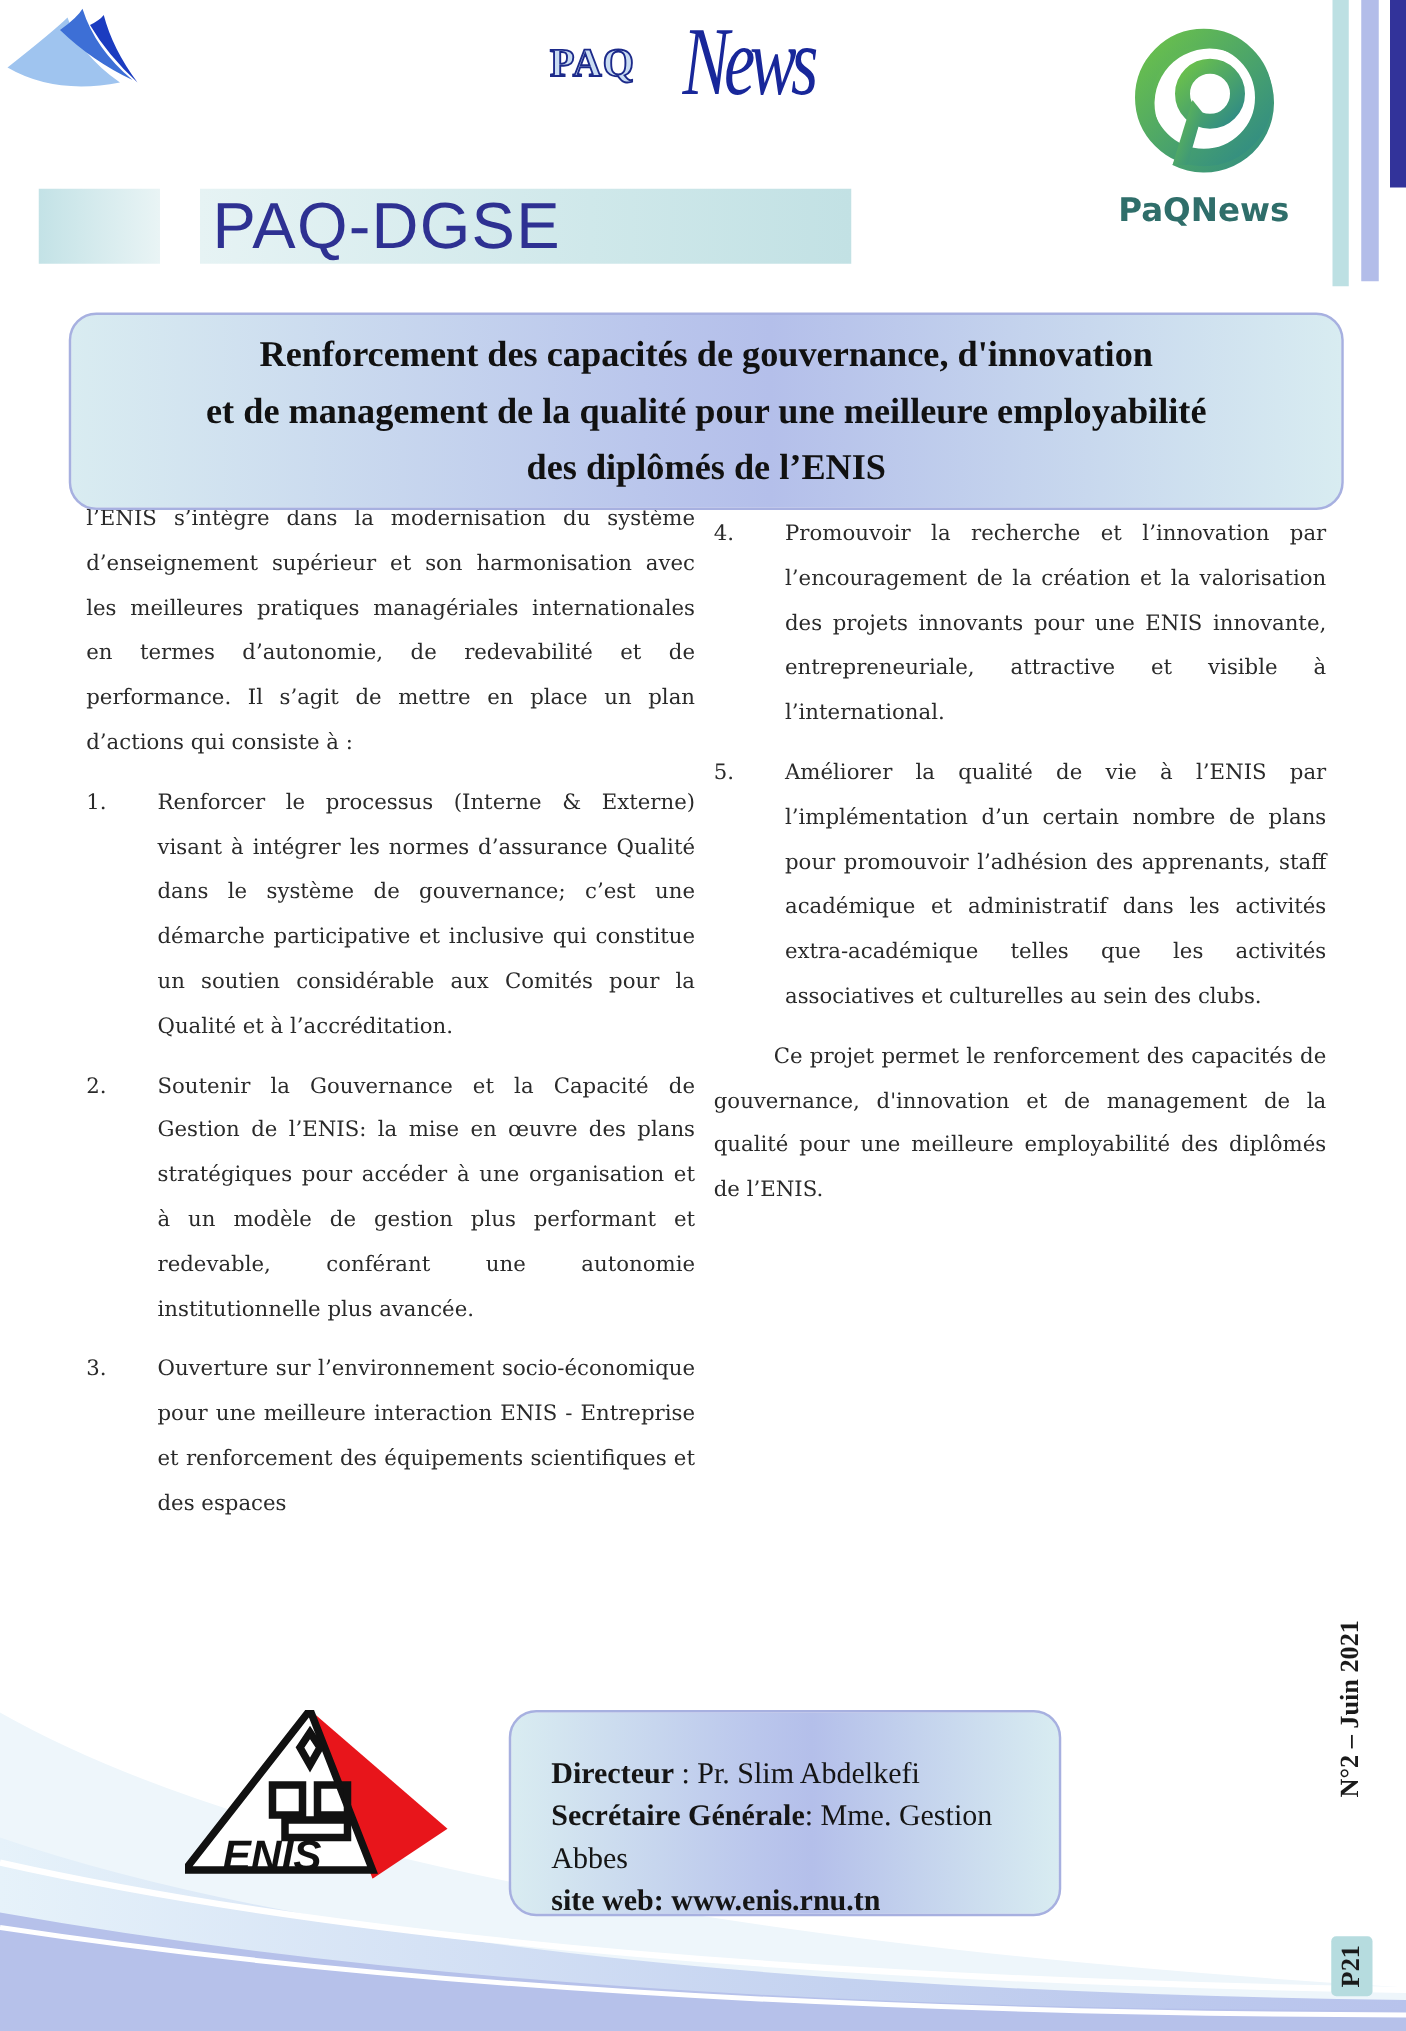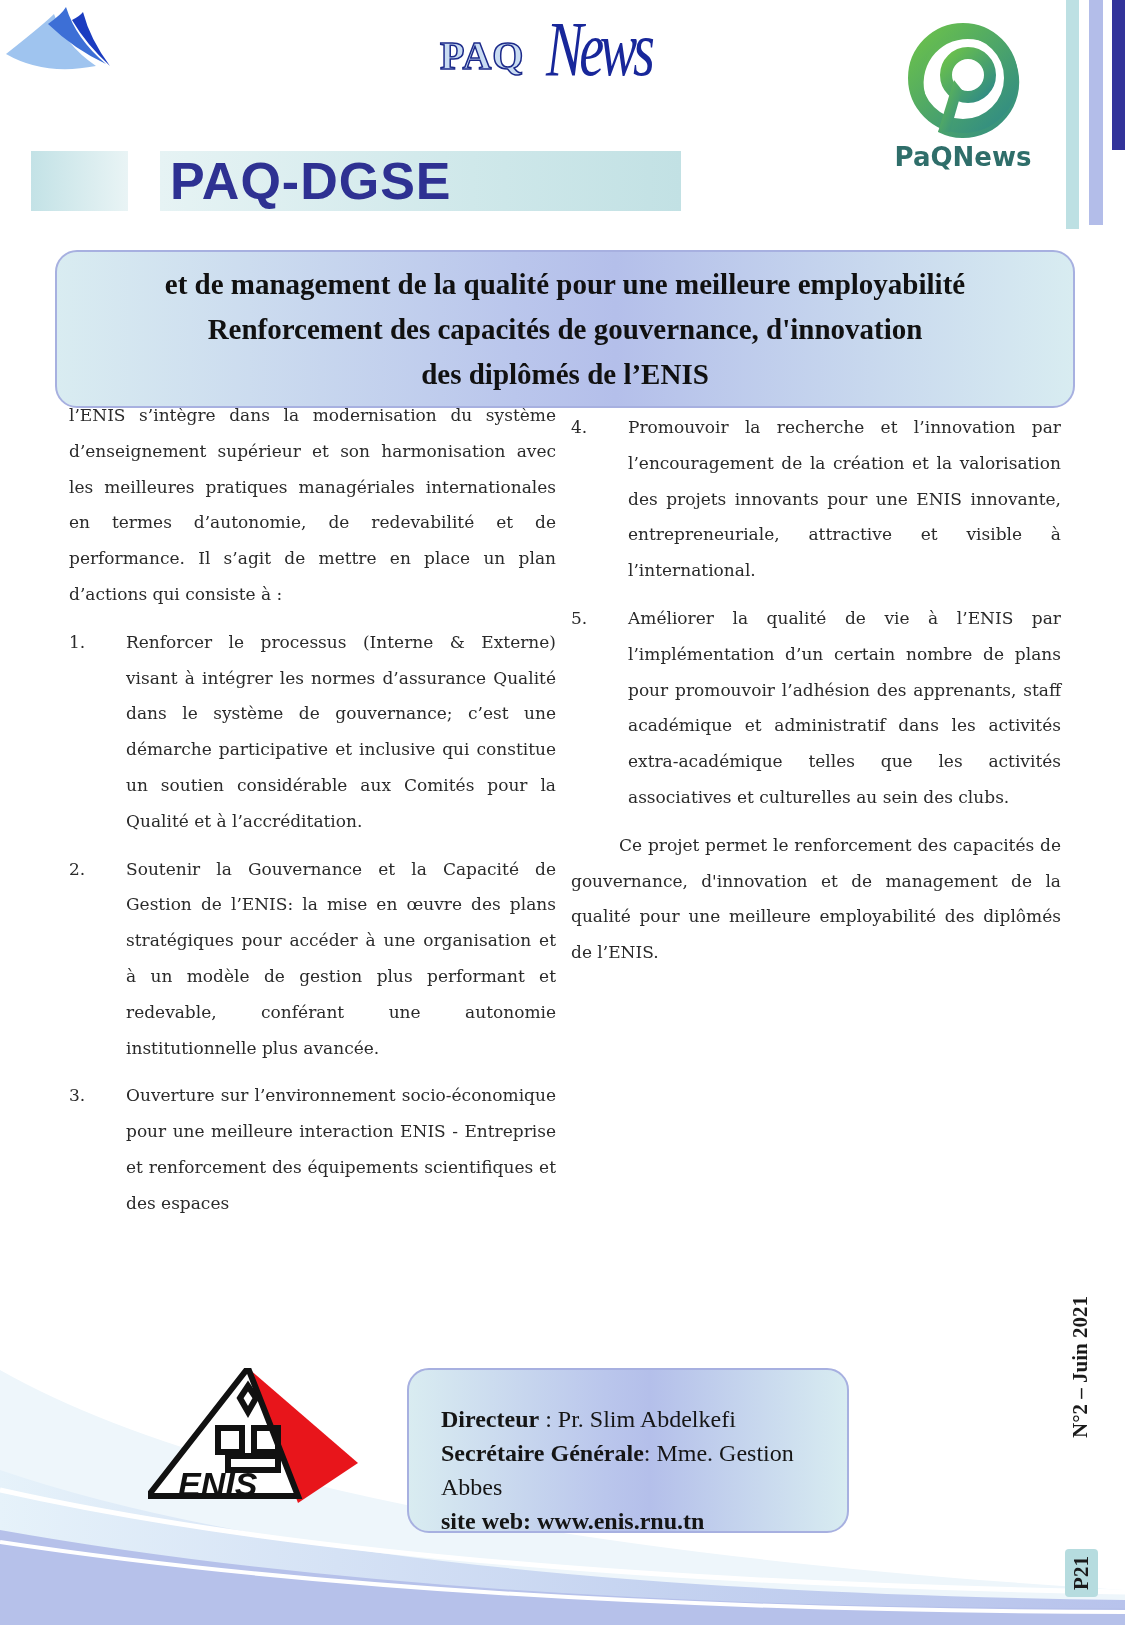--- a/index.html
+++ b/index.html
@@ -11,43 +11,43 @@
   }
   .abs { position: absolute; }
 
   
   #corner-logo { left: 4px; top: 4px; width: 140px; height: 70px; }
 
   
   #paq-title { left: 440px; top: 10px; width: 220px; height: 105px; }
   #paq-title .paq {
     position: absolute; left: 0; top: 22px;
-    font-family: "Liberation Serif", serif; font-weight: bold; font-size: 40px;
+    font-family: "Liberation Serif", serif; font-weight: bold; font-size: 32px;
     color: #c9dcf2; -webkit-text-stroke: 1.5px #1c2a8a; letter-spacing: 1px;
   }
   #paq-title .news {
     position: absolute; left: 106px; top: -6px;
     font-family: "Liberation Serif", serif; font-style: italic; font-size: 78px;
     color: #18279a; letter-spacing: -6px; transform: scaleX(0.72); transform-origin: left;
   }
 
   
   #dgse-band-left { left: 31px; top: 151px; width: 97px; height: 60px;
     background: linear-gradient(90deg, #c3e2e6, #e9f4f5); }
   #dgse-band { left: 160px; top: 151px; width: 521px; height: 60px;
     background: linear-gradient(90deg, #e6f3f4 0%, #cfe8ea 60%, #c2e1e4 100%); }
   #dgse-text { left: 170px; top: 151px; height: 60px; line-height: 60px;
-    font-family: "Liberation Sans", sans-serif; font-weight: bold; font-size: 52px;
+    font-family: "Liberation Sans", sans-serif; font-weight: normal; font-size: 52px;
     color: #2e3192; letter-spacing: 1px; }
 
   
   #p-logo { left: 893px; top: 20px; width: 140px; height: 175px; text-align: center; }
   #p-logo svg { display: block; margin: 0 auto; }
   #p-logo-label { font-family: "DejaVu Sans", sans-serif; font-weight: bold; font-size: 26px;
-    color: #2f6e6a; margin-top: 2px; }
+    color: #2f6e6a; margin-top: 14px; }
 
   
   .vbar { top: 0; }
   #vbar1 { left: 1066px; width: 13px; height: 229px; background: #bde0e3; }
   #vbar2 { left: 1089px; width: 14px; height: 225px; background: #b3bde9; }
   #vbar3 { left: 1112px; width: 13px; height: 150px; background: #32339a; }
 
   
   #title-box { left: 55px; top: 250px; width: 1020px; height: 158px;
     border: 2px solid #a7b0e0; border-radius: 22px; box-sizing: border-box;
@@ -127,22 +127,22 @@
     <path d="M56 60 L40 112 L52 112 L64 70 Z" fill="url(#pg)"></path>
   </svg>
   <div id="p-logo-label">PaQNews</div>
 </div>
 
 <div id="vbar1" class="abs vbar"></div>
 <div id="vbar2" class="abs vbar"></div>
 <div id="vbar3" class="abs vbar"></div>
 
 <div id="title-box" class="abs">
+  <div class="tline">Renforcement des capacités de gouvernance, d'innovation</div>
   <div class="tline">et de management de la qualité pour une meilleure employabilité</div>
-  <div class="tline">Renforcement des capacités de gouvernance, d'innovation</div>
   <div class="tline">des diplômés de l’ENIS</div>
 </div>
 
 <div id="col-left" class="abs col">
   <p class="para">l’ENIS s’intègre dans la modernisation du système d’enseignement supérieur et son harmonisation avec les meilleures pratiques managériales internationales en termes d’autonomie, de redevabilité et de performance. Il s’agit de mettre en place un plan d’actions qui consiste à :</p>
   <div class="list-item">
     <span class="list-num">1.</span>
     <span class="list-text">Renforcer le processus (Interne &amp; Externe) visant à intégrer les normes d’assurance Qualité dans le système de gouvernance;  c’est une démarche participative et inclusive qui constitue un soutien considérable aux Comités pour la Qualité et à l’accréditation.</span>
   </div>
   <div class="list-item">

